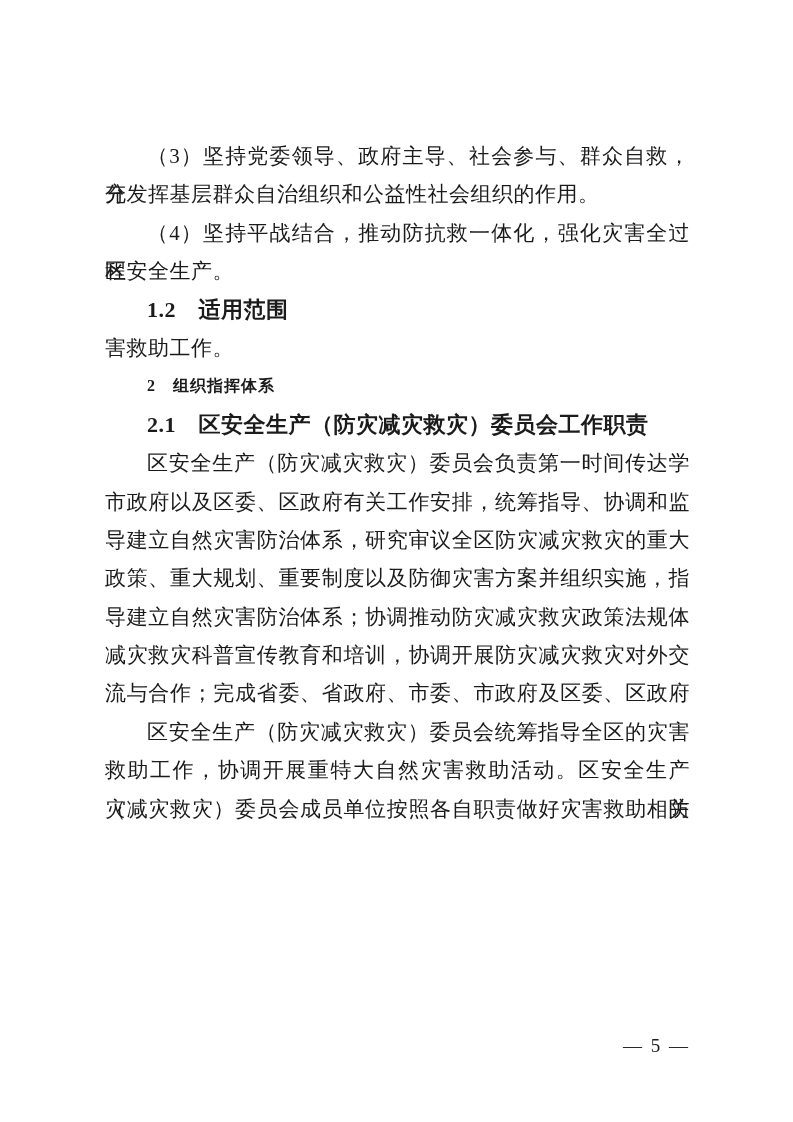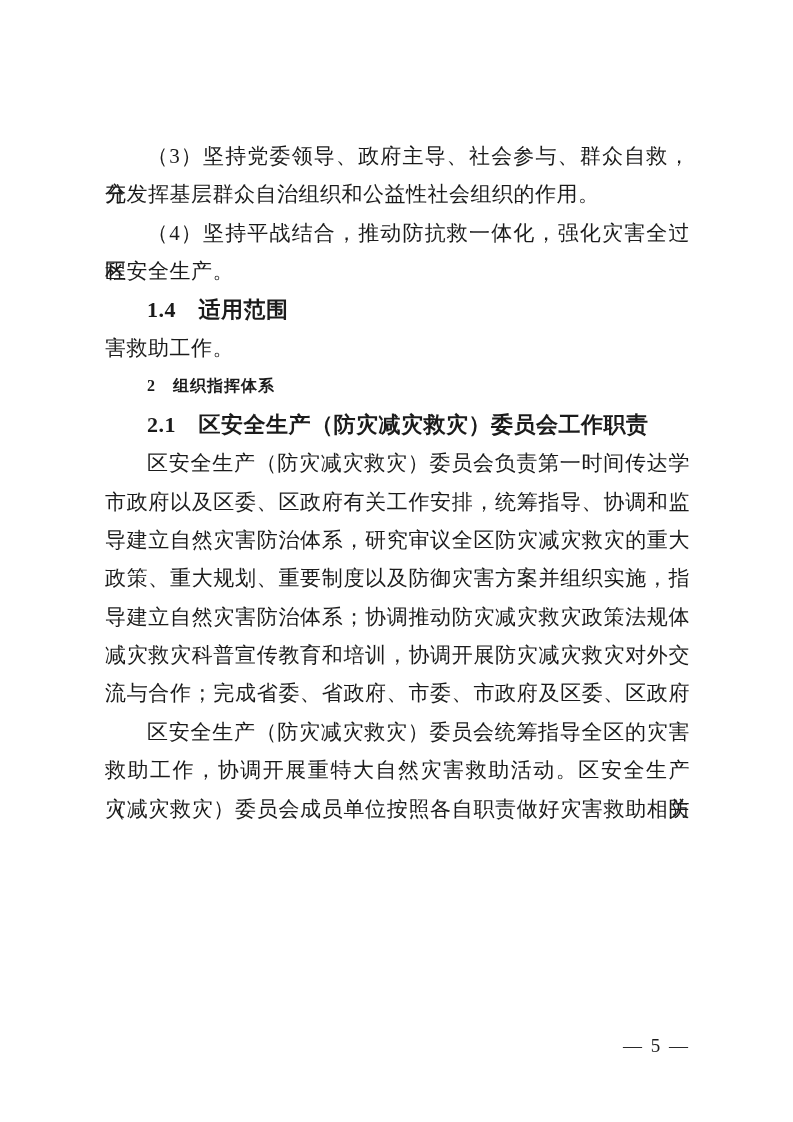--- a/index.html
+++ b/index.html
@@ -63,21 +63,21 @@
 </style>
 </head>
 <body>
 
 <div class="page">
   <div class="doc-body">
       <div class="line paragraph first">（3）坚持党委领导、政府主导、社会参与、群众自救，充</div>
       <div class="line paragraph last">分发挥基层群众自治组织和公益性社会组织的作用。</div>
       <div class="line paragraph first">（4）坚持平战结合，推动防抗救一体化，强化灾害全过程</div>
       <div class="line paragraph last">区安全生产。</div>
-      <div class="line heading-kai first last">1.4　适用范围</div>
+      <div class="line heading-kai first last">1.2　适用范围</div>
       <div class="line paragraph last">害救助工作。</div>
       <div class="line heading-hei first last">2　组织指挥体系</div>
       <div class="line heading-kai first last">2.1　区安全生产（防灾减灾救灾）委员会工作职责</div>
       <div class="line paragraph first">区安全生产（防灾减灾救灾）委员会负责第一时间传达学</div>
       <div class="line paragraph">市政府以及区委、区政府有关工作安排，统筹指导、协调和监</div>
       <div class="line paragraph">导建立自然灾害防治体系，研究审议全区防灾减灾救灾的重大</div>
       <div class="line paragraph">政策、重大规划、重要制度以及防御灾害方案并组织实施，指</div>
       <div class="line paragraph">导建立自然灾害防治体系；协调推动防灾减灾救灾政策法规体</div>
       <div class="line paragraph">减灾救灾科普宣传教育和培训，协调开展防灾减灾救灾对外交</div>
       <div class="line paragraph">流与合作；完成省委、省政府、市委、市政府及区委、区政府</div>

